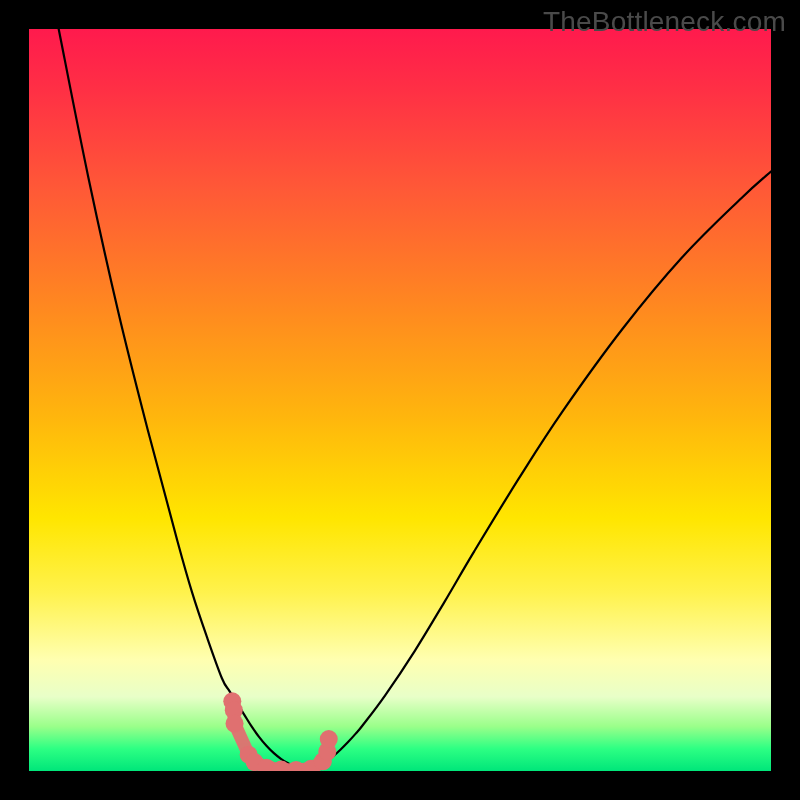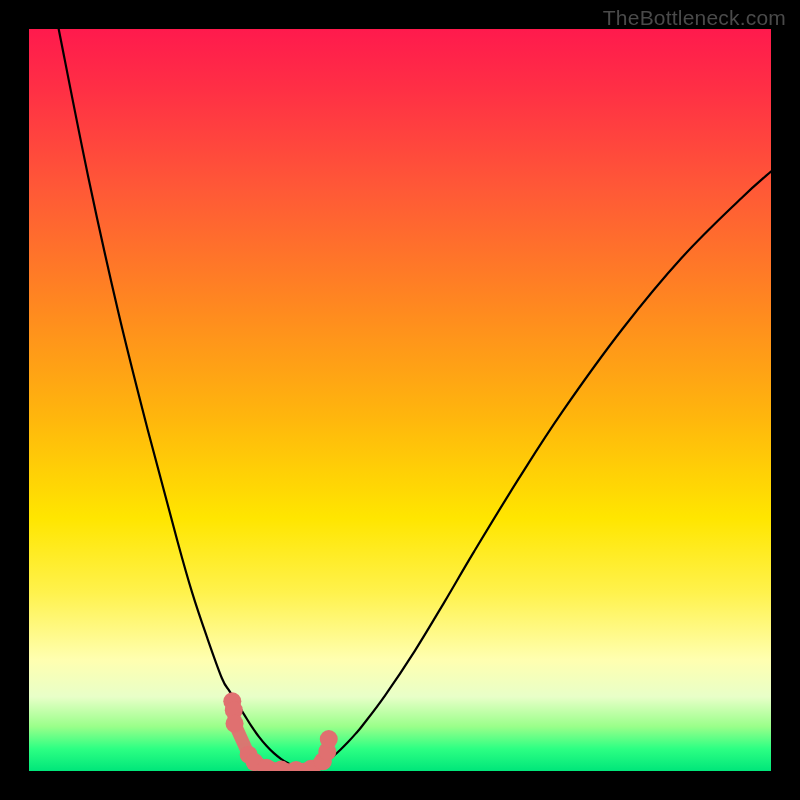--- a/index.html
+++ b/index.html
@@ -40,21 +40,21 @@
         #9aff8a 94%,
         #2dff83 97%,
         #00e67a 100%
       );
   }
   .watermark {
     position: absolute;
     top: 6px;
     right: 14px;
     color: #4a4a4a;
-    font-size: 21px;
+    font-size: 28px;
     font-weight: 500;
     letter-spacing: 0.2px;
     font-family: Arial, Helvetica, sans-serif;
   }
   svg.curves {
     position: absolute;
     left: 0;
     top: 0;
     width: 742px;
     height: 742px;

